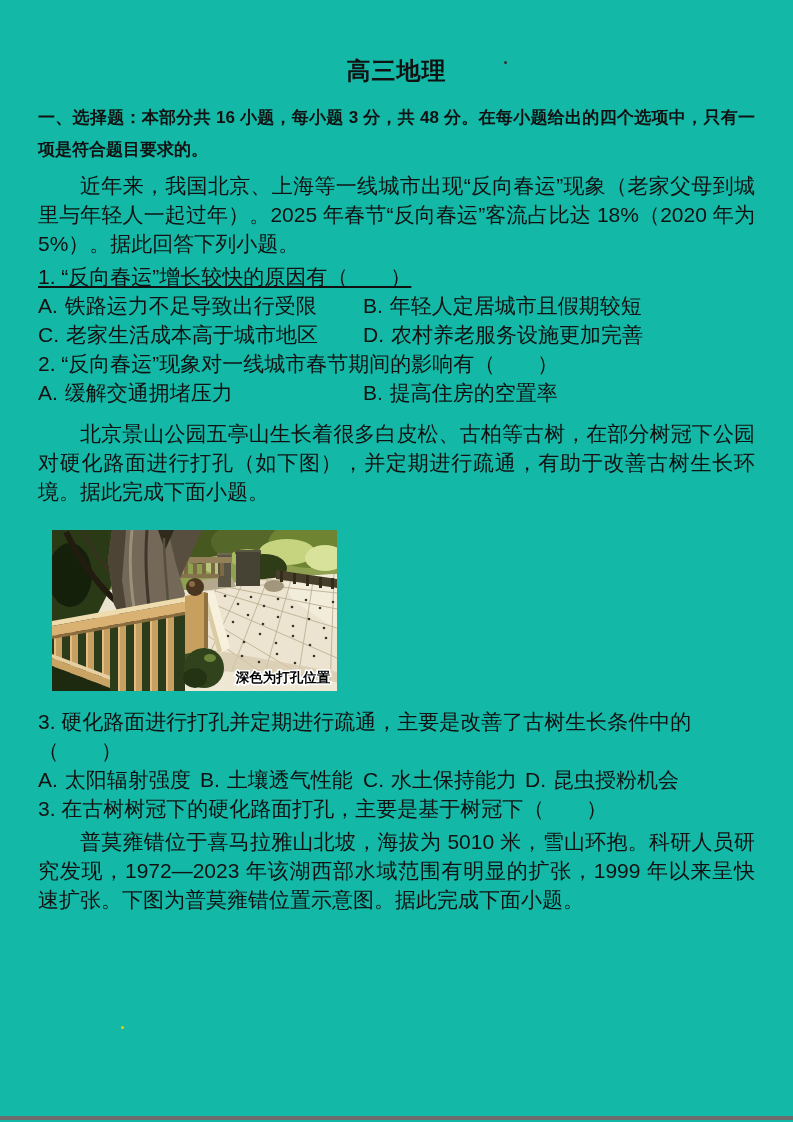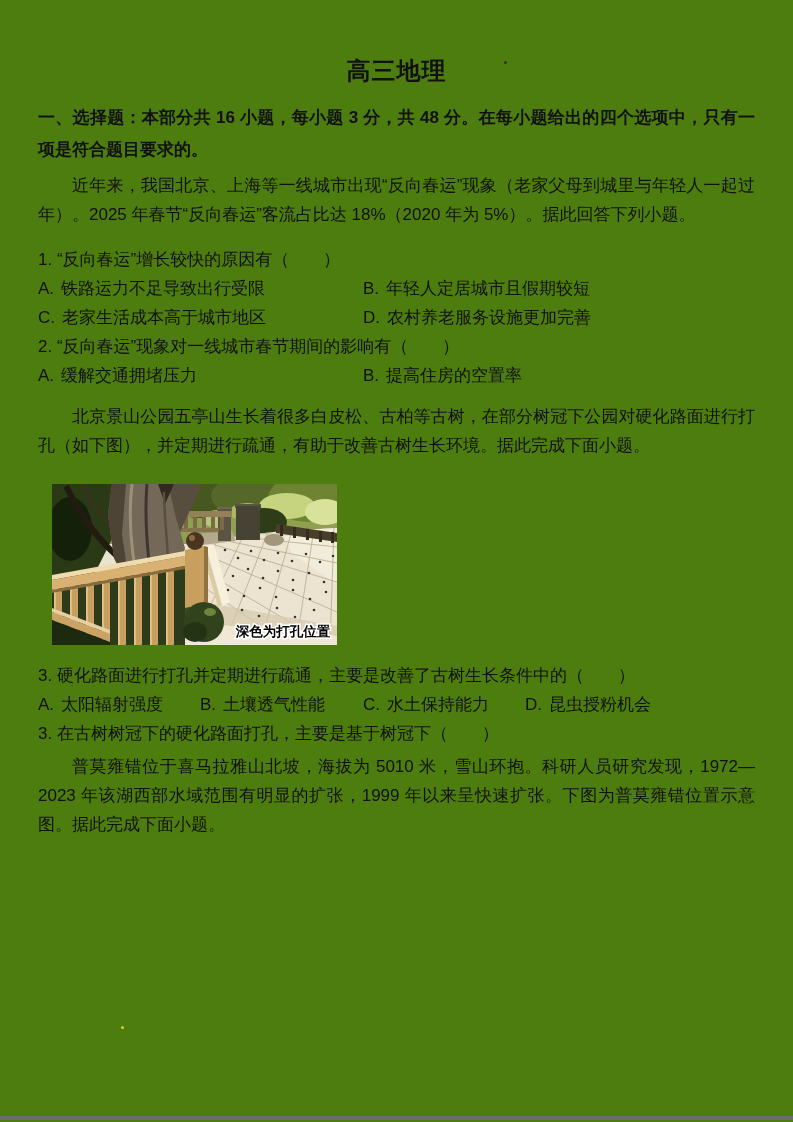--- a/index.html
+++ b/index.html
@@ -1,43 +1,43 @@
 <!DOCTYPE html>
 <html><head>
 <meta charset="utf-8">
 <style>
   html, body { margin: 0; padding: 0; background: #ffffff; }
   .page {
     position: relative;
     width: 793px;
     height: 1122px;
-    background: #4d7c0f;
+    background: #14b8a6;
     overflow: hidden;
     font-family: "Liberation Sans", "DejaVu Sans", sans-serif;
     color: #111111;
   }
   .content { padding: 0 38px; }
   .doc-title {
     margin-top: 54px;
     text-align: center;
     font-size: 24px;
     font-weight: bold;
     letter-spacing: 1px;
     line-height: 34px;
   }
   .section-header {
     margin-top: 14px;
     font-size: 17px;
     font-weight: bold;
     line-height: 32px;
     text-align: justify;
   }
-  .body-text { font-size: 17px; line-height: 29px; }
+  .body-text { font-size: 21px; line-height: 29px; }
   .para { text-indent: 2em; text-align: justify; }
-  .para + .stem { margin-top: 16px; }
+  .para + .stem { margin-top: 4px; text-decoration: underline; }
   .stem { }
   .opts-row { white-space: nowrap; }
   .opts-2col .opt { display: inline-block; width: 325px; vertical-align: top; }
   .opts-2col .opt:last-child { width: auto; }
   .opts-4col .opt { display: inline-block; vertical-align: top; }
   .opts-4col .opt:nth-child(1) { width: 162px; }
   .opts-4col .opt:nth-child(2) { width: 163px; }
   .opts-4col .opt:nth-child(3) { width: 162px; }
   .opt-text { margin-left: 7px; }
   .mt12 { margin-top: 12px; }

